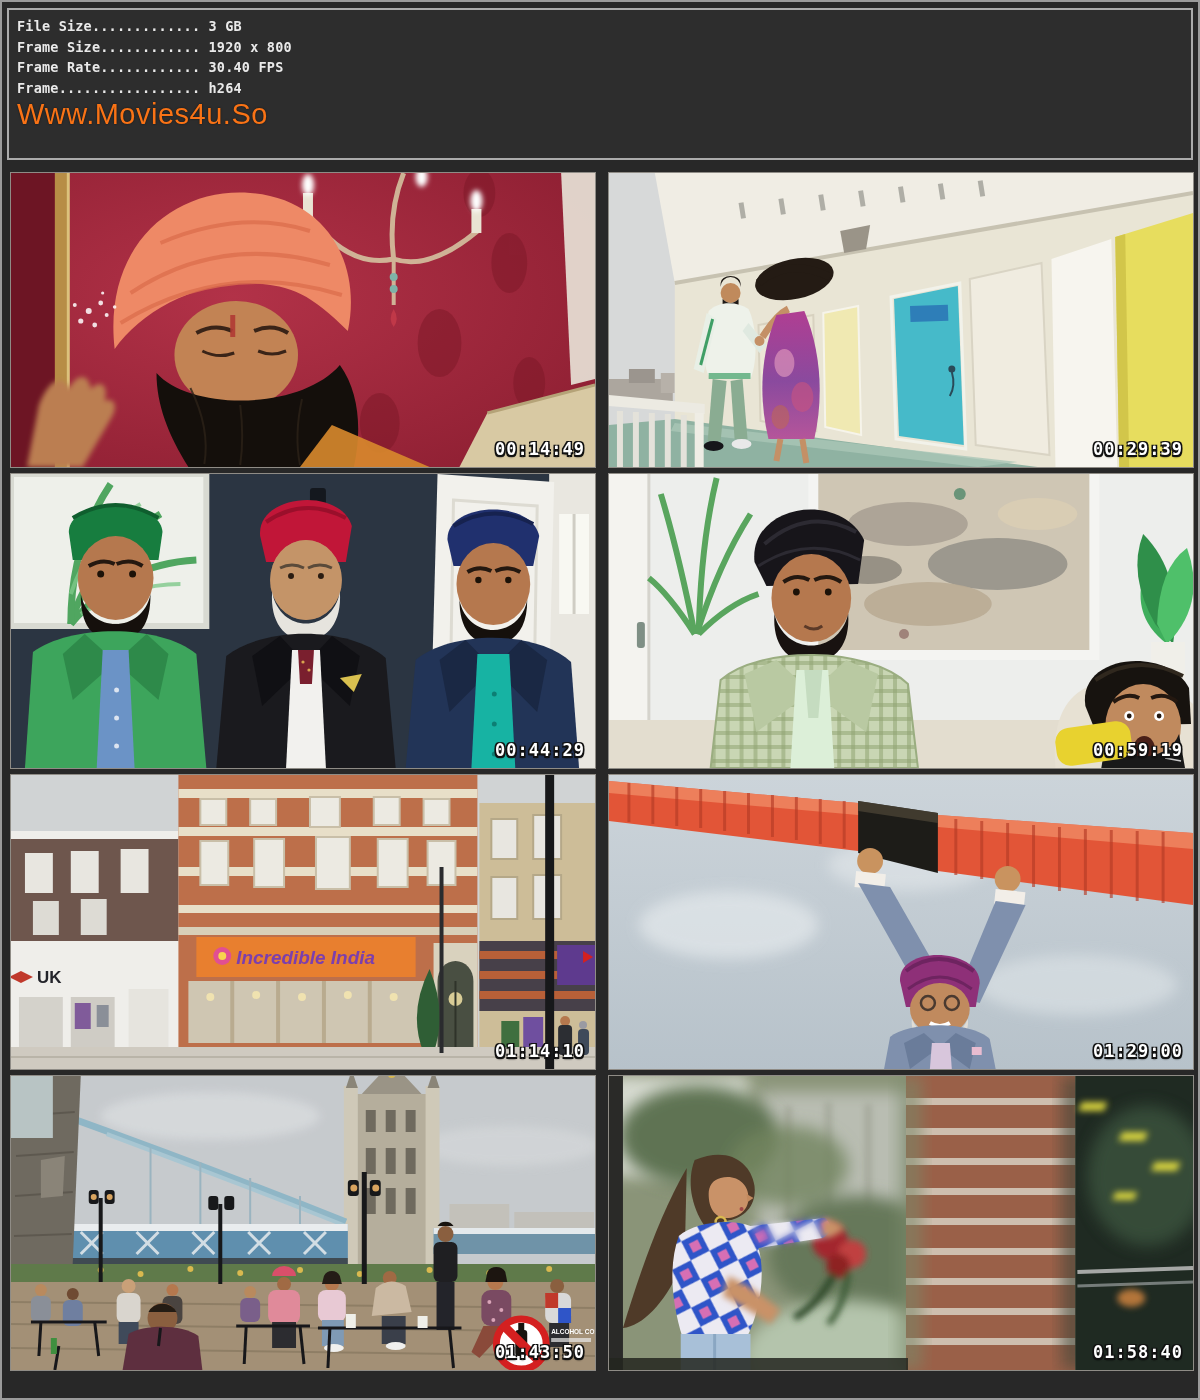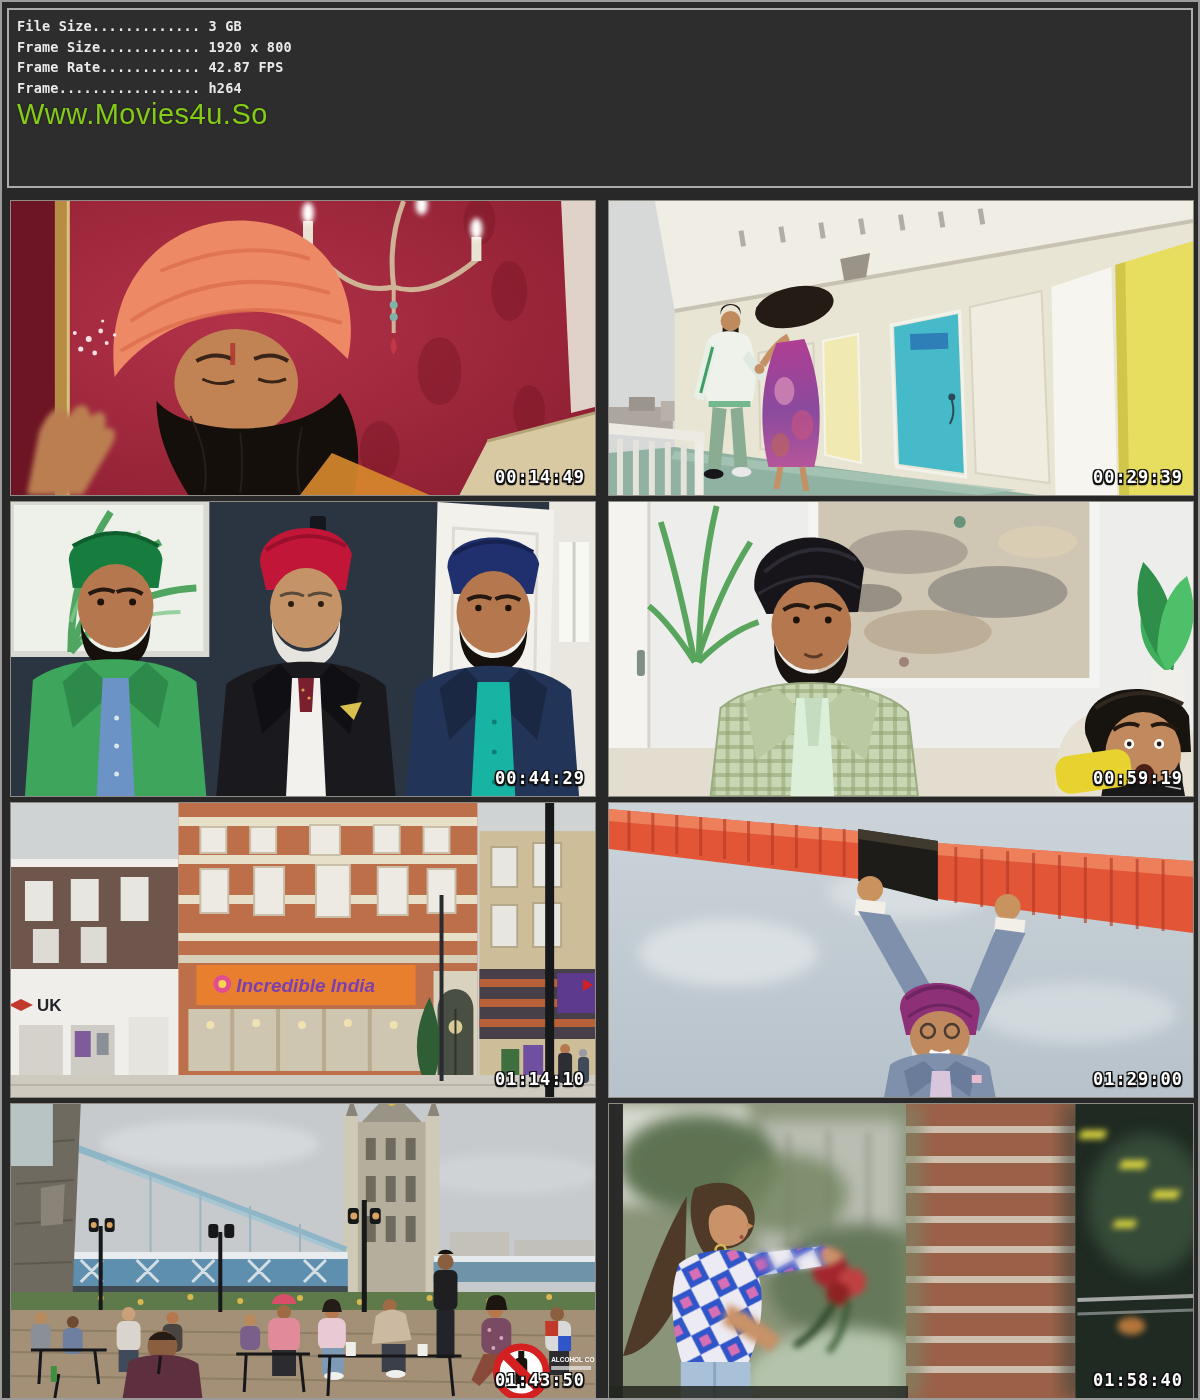--- a/index.html
+++ b/index.html
@@ -3,31 +3,31 @@
 <meta charset="utf-8">
 <style>
   html,body{margin:0;padding:0;background:#161616;}
   .sheet{
     position:relative;width:1200px;height:1400px;box-sizing:border-box;
     background:#282828;border:2px solid #9b9b9b;overflow:hidden;
     font-family:"DejaVu Sans Mono",monospace;
   }
   
   .info-panel{
-    box-sizing:border-box;margin:6px 5px 0 5px;height:180px;
+    box-sizing:border-box;margin:6px 5px 0 5px;height:152px;
     border:2px solid #ababab;background:#2d2d2d;
     padding:6px 0 0 8px;overflow:hidden;
   }
   .info-line{
     font:bold 13.5px/20.5px "DejaVu Sans Mono",monospace;
     color:#e9e9e9;white-space:pre;letter-spacing:.2px;
   }
   .watermark{
     font-family:"Liberation Sans","DejaVu Sans",sans-serif;
-    font-size:29px;line-height:30px;font-weight:400;color:#84cc16;
+    font-size:29px;line-height:30px;font-weight:400;color:#f97316;
     letter-spacing:.5px;margin-top:1px;
     text-shadow:0 0 2px rgba(0,0,0,.6);
   }
   
   .grid{
     display:grid;grid-template-columns:586px 586px;grid-auto-rows:296px;
     gap:5px 12px;padding:12px 8px 0 8px;
   }
   .shot{
     position:relative;margin:0;box-sizing:border-box;
@@ -41,21 +41,21 @@
   }
 </style>
 </head>
 <body>
 
 <div class="sheet">
 
   <section class="info-panel">
     <div class="info-line">File Size............. 3 GB</div>
     <div class="info-line">Frame Size............ 1920 x 800</div>
-    <div class="info-line">Frame Rate............ 42.87 FPS</div>
+    <div class="info-line">Frame Rate............ 30.40 FPS</div>
     <div class="info-line">Frame................. h264</div>
     <div class="watermark">Www.Movies4u.So</div>
   </section>
 
   <section class="grid">
 
     <figure class="shot">
       <svg viewBox="0 0 586 294" preserveAspectRatio="none">
         <defs>
           <radialGradient id="s1w" cx="38%" cy="42%" r="80%">

